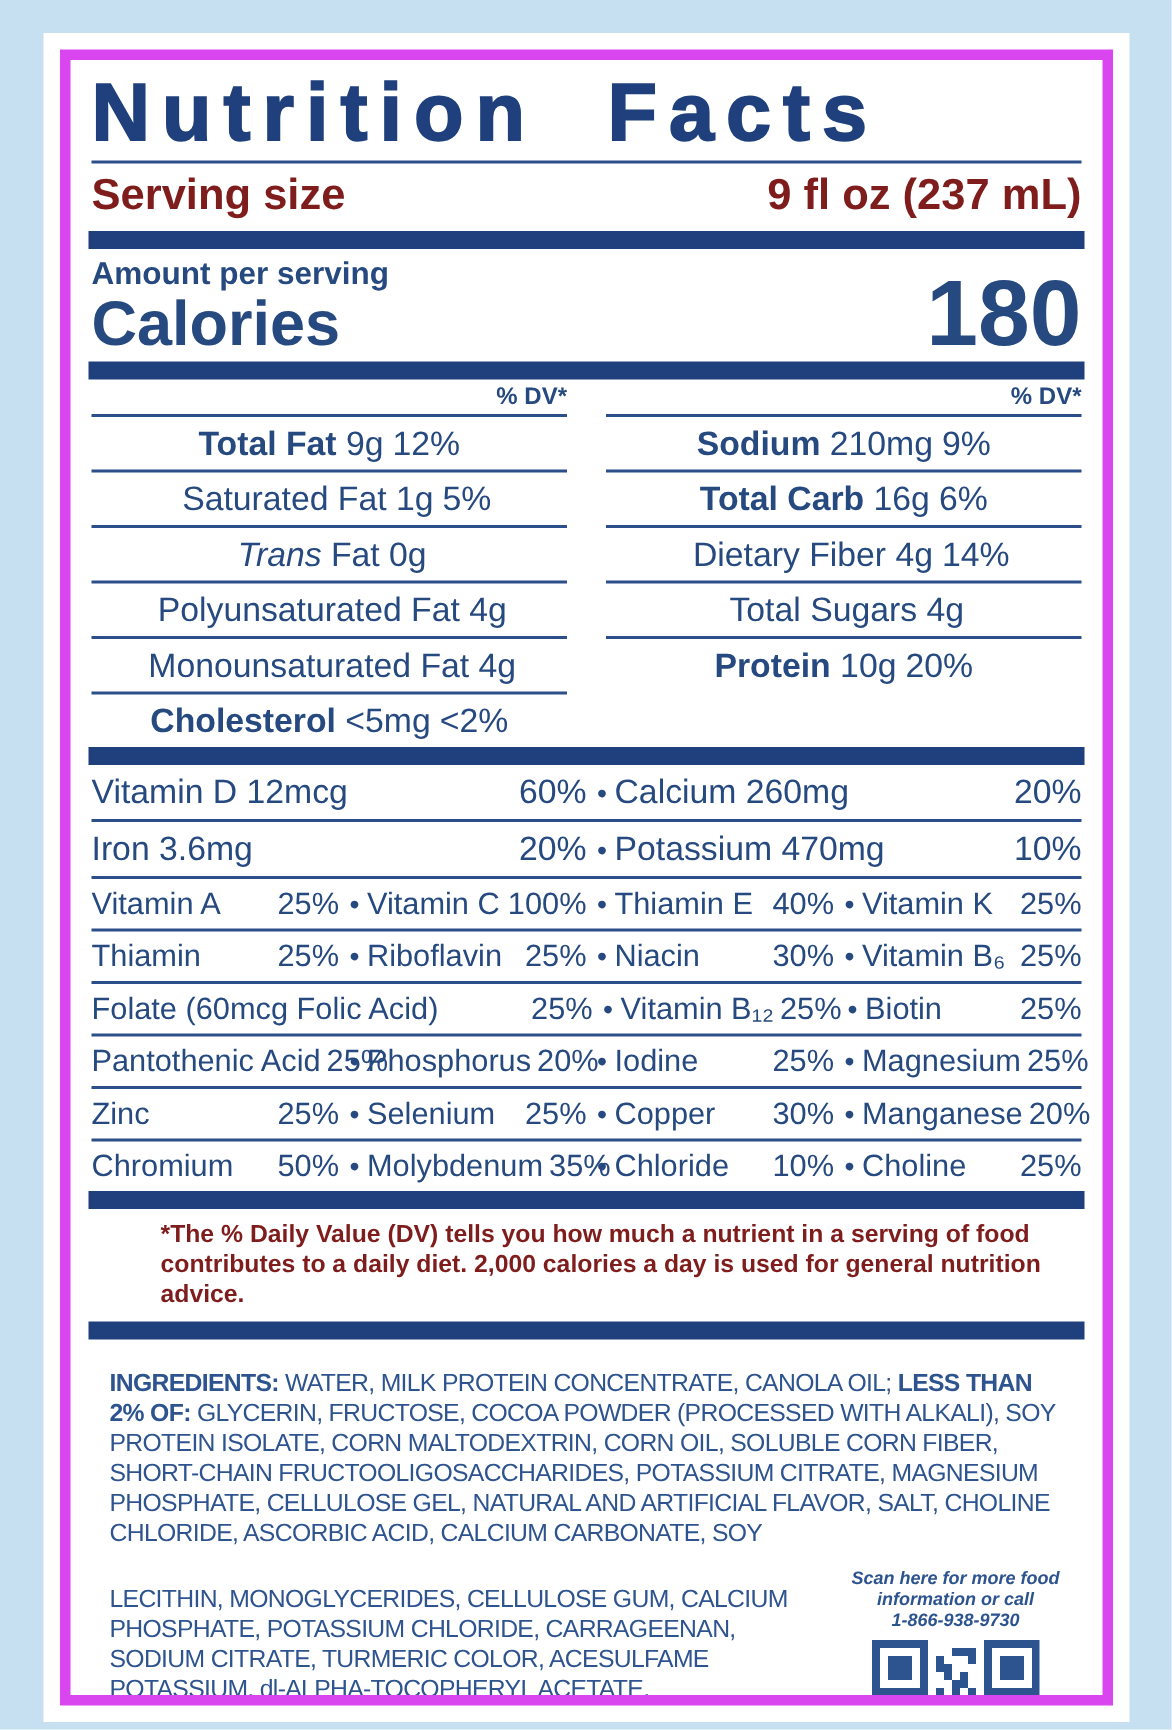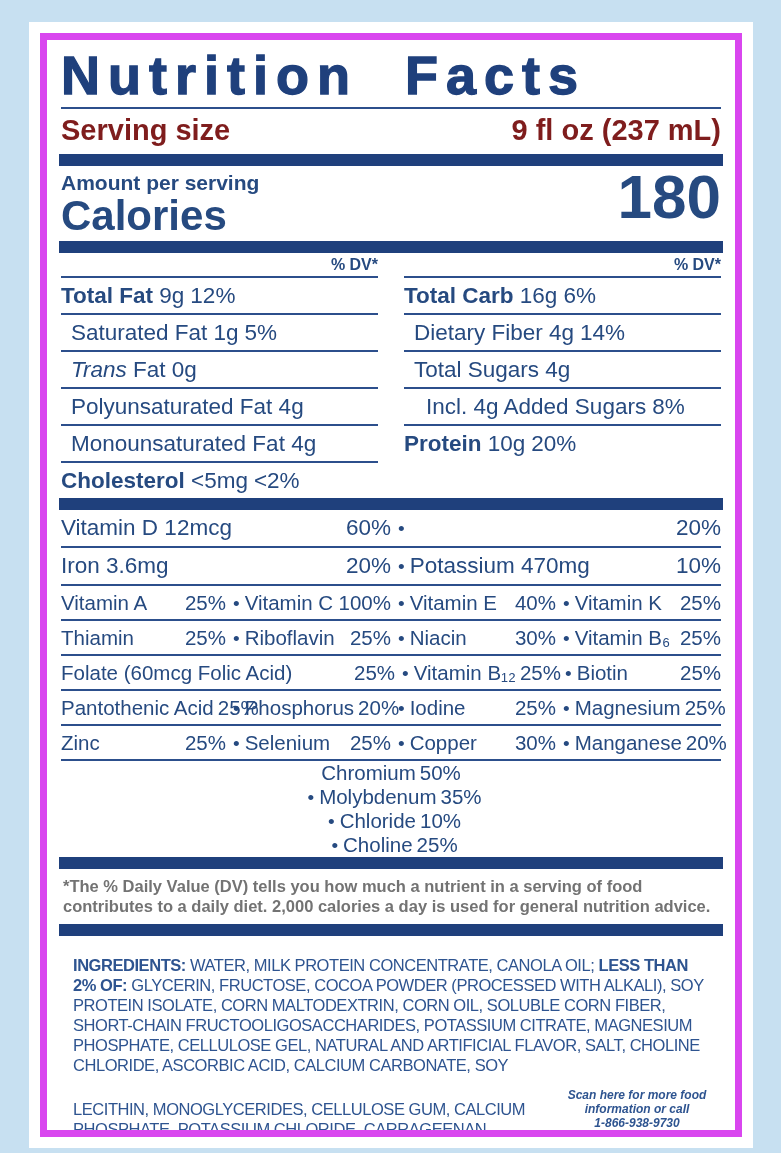--- a/index.html
+++ b/index.html
@@ -7,44 +7,44 @@
         font-family:"Liberation Sans","DejaVu Sans",sans-serif;color:#264a80;}
   .label{position:absolute;left:40px;top:33px;width:702px;height:1104px;box-sizing:border-box;
          background:#fff;border:7px solid #d946ef;box-shadow:0 0 0 11px #ffffff;
          padding:6px 14px 8px;overflow:hidden;}
   .title{font-size:54px;font-weight:bold;letter-spacing:8px;word-spacing:24px;line-height:1.0;
          color:#1f407c;-webkit-text-stroke:1.3px #1f407c;white-space:nowrap;padding-top:2px;}
   .rule{height:2px;background:#2c4f8c;margin:5px 0 0;}
   .serving-row{display:flex;justify-content:space-between;align-items:center;
                font-size:29px;font-weight:bold;padding:5px 0 7px;color:#7f1d1d;}
   .bar{height:12px;background:#1f407c;margin:0 -2px;}
-  .cal-row{display:flex;justify-content:space-between;padding:5px 0 4px;}
+  .cal-row{display:flex;justify-content:space-between;align-items:flex-end;padding:5px 0 4px;}
   .amount{font-size:21px;font-weight:bold;}
   .cal-word{font-size:42px;font-weight:bold;line-height:1.0;}
   .cal-num{font-size:62px;font-weight:bold;line-height:0.85;}
   .cols{display:flex;gap:26px;}
   .col{flex:1;min-width:0;}
   .dvh{text-align:right;font-size:16px;font-weight:bold;padding:3px 0 2px;border-bottom:2px solid #2c4f8c;}
-  .nrow{display:flex;justify-content:flex-start;align-items:center;min-height:35px;
+  .nrow{display:flex;justify-content:center;align-items:center;min-height:35px;
         border-bottom:2px solid #2c4f8c;font-size:22.5px;white-space:nowrap;}
   .nrow:last-child{border-bottom:none;}
   .ind1 .nname{padding-left:10px;}
   .ind2 .nname{padding-left:22px;}
   .npct{font-weight:normal;padding-left:6px;}
   .b{font-weight:bold;}
   .i{font-style:italic;}
   .vrow{display:flex;align-items:center;min-height:33px;border-bottom:2px solid #2c4f8c;
         font-size:20.5px;white-space:nowrap;}
   .vrow.big{font-size:22.5px;min-height:36px;justify-content:center;}
-  .vrow:last-child{border-bottom:none;flex-direction:column;}
+  .vrow:last-child{border-bottom:none;}
   .vcell{flex:1 1 0;display:flex;align-items:baseline;min-width:0;}
   .vcell.span2{flex:2.05 1 0;}
   .vpct{margin-left:auto;padding-left:4px;}
   .bullet{margin:0 5px 0 7px;font-size:19px;}
-  .footnote{font-size:16.5px;font-weight:bold;line-height:1.22;padding:7px 2px 8px;color:#737373;}
+  .footnote{font-size:16.5px;font-weight:bold;line-height:1.22;padding:7px 2px 8px;color:#7f1d1d;margin-left:44px;}
   .ing{padding-top:7px;color:#2e5490;}
   .ing-p{margin:12px;font-size:16.5px;line-height:20px;letter-spacing:-0.45px;}
   .ing-row{display:flex;margin-top:0;}
   .ing-left{flex:1;min-width:0;padding-right:10px;}
   .ing-right{width:168px;flex:0 0 168px;text-align:center;}
   .scan{font-size:12px;line-height:1.15;padding:2px 0 5px;font-style:italic;}
   .qr{width:112px;height:112px;display:block;margin:0 auto;fill:#2e5490;shape-rendering:crispEdges;}
 </style>
 </head>
 <body>
@@ -99,53 +99,54 @@
             <div class="nrow">
               <span class="nname"><span class="b ">Cholesterol</span><span class=""> &lt;5mg</span></span>
               <span class="npct">&lt;2%</span>
             </div>
           </div>
       </div>
       <div class="col">
         <div class="dvh">% DV*</div>
         <div>
             <div class="nrow">
+              <span class="nname"><span class="b ">Sodium</span><span class=""> 210mg</span></span>
+              <span class="npct">9%</span>
+            </div>
+            <div class="nrow">
               <span class="nname"><span class="b ">Total Carb</span><span class=""> 16g</span></span>
               <span class="npct">6%</span>
             </div>
             <div class="nrow ind1">
               <span class="nname"><span class="">Dietary Fiber 4g</span></span>
               <span class="npct">14%</span>
             </div>
             <div class="nrow ind1">
               <span class="nname"><span class="">Total Sugars 4g</span></span>
               <span class="npct"></span>
-            </div>
-            <div class="nrow ind2">
-              <span class="nname"><span class="">Incl. 4g Added Sugars</span></span>
-              <span class="npct">8%</span>
             </div>
             <div class="nrow">
               <span class="nname"><span class="b ">Protein</span><span class=""> 10g</span></span>
               <span class="npct">20%</span>
             </div>
           </div>
       </div>
     </div>
 
     <div class="bar"></div>
 
     <div id="vits">
         <div class="vrow big">
           <span class="vcell span2">
             <span>Vitamin D 12mcg</span>
             <span class="vpct">60%</span>
           </span>
           <span class="vcell span2">
             <span class="bullet">•</span>
+            <span>Calcium 260mg</span>
             <span class="vpct">20%</span>
           </span>
         </div>
         <div class="vrow big">
           <span class="vcell span2">
             <span>Iron 3.6mg</span>
             <span class="vpct">20%</span>
           </span>
           <span class="vcell span2">
             <span class="bullet">•</span>
@@ -158,21 +159,21 @@
             <span>Vitamin A</span>
             <span class="vpct">25%</span>
           </span>
           <span class="vcell">
             <span class="bullet">•</span>
             <span>Vitamin C</span>
             <span class="vpct">100%</span>
           </span>
           <span class="vcell">
             <span class="bullet">•</span>
-            <span>Vitamin E</span>
+            <span>Thiamin E</span>
             <span class="vpct">40%</span>
           </span>
           <span class="vcell">
             <span class="bullet">•</span>
             <span>Vitamin K</span>
             <span class="vpct">25%</span>
           </span>
         </div>
         <div class="vrow">
           <span class="vcell">

